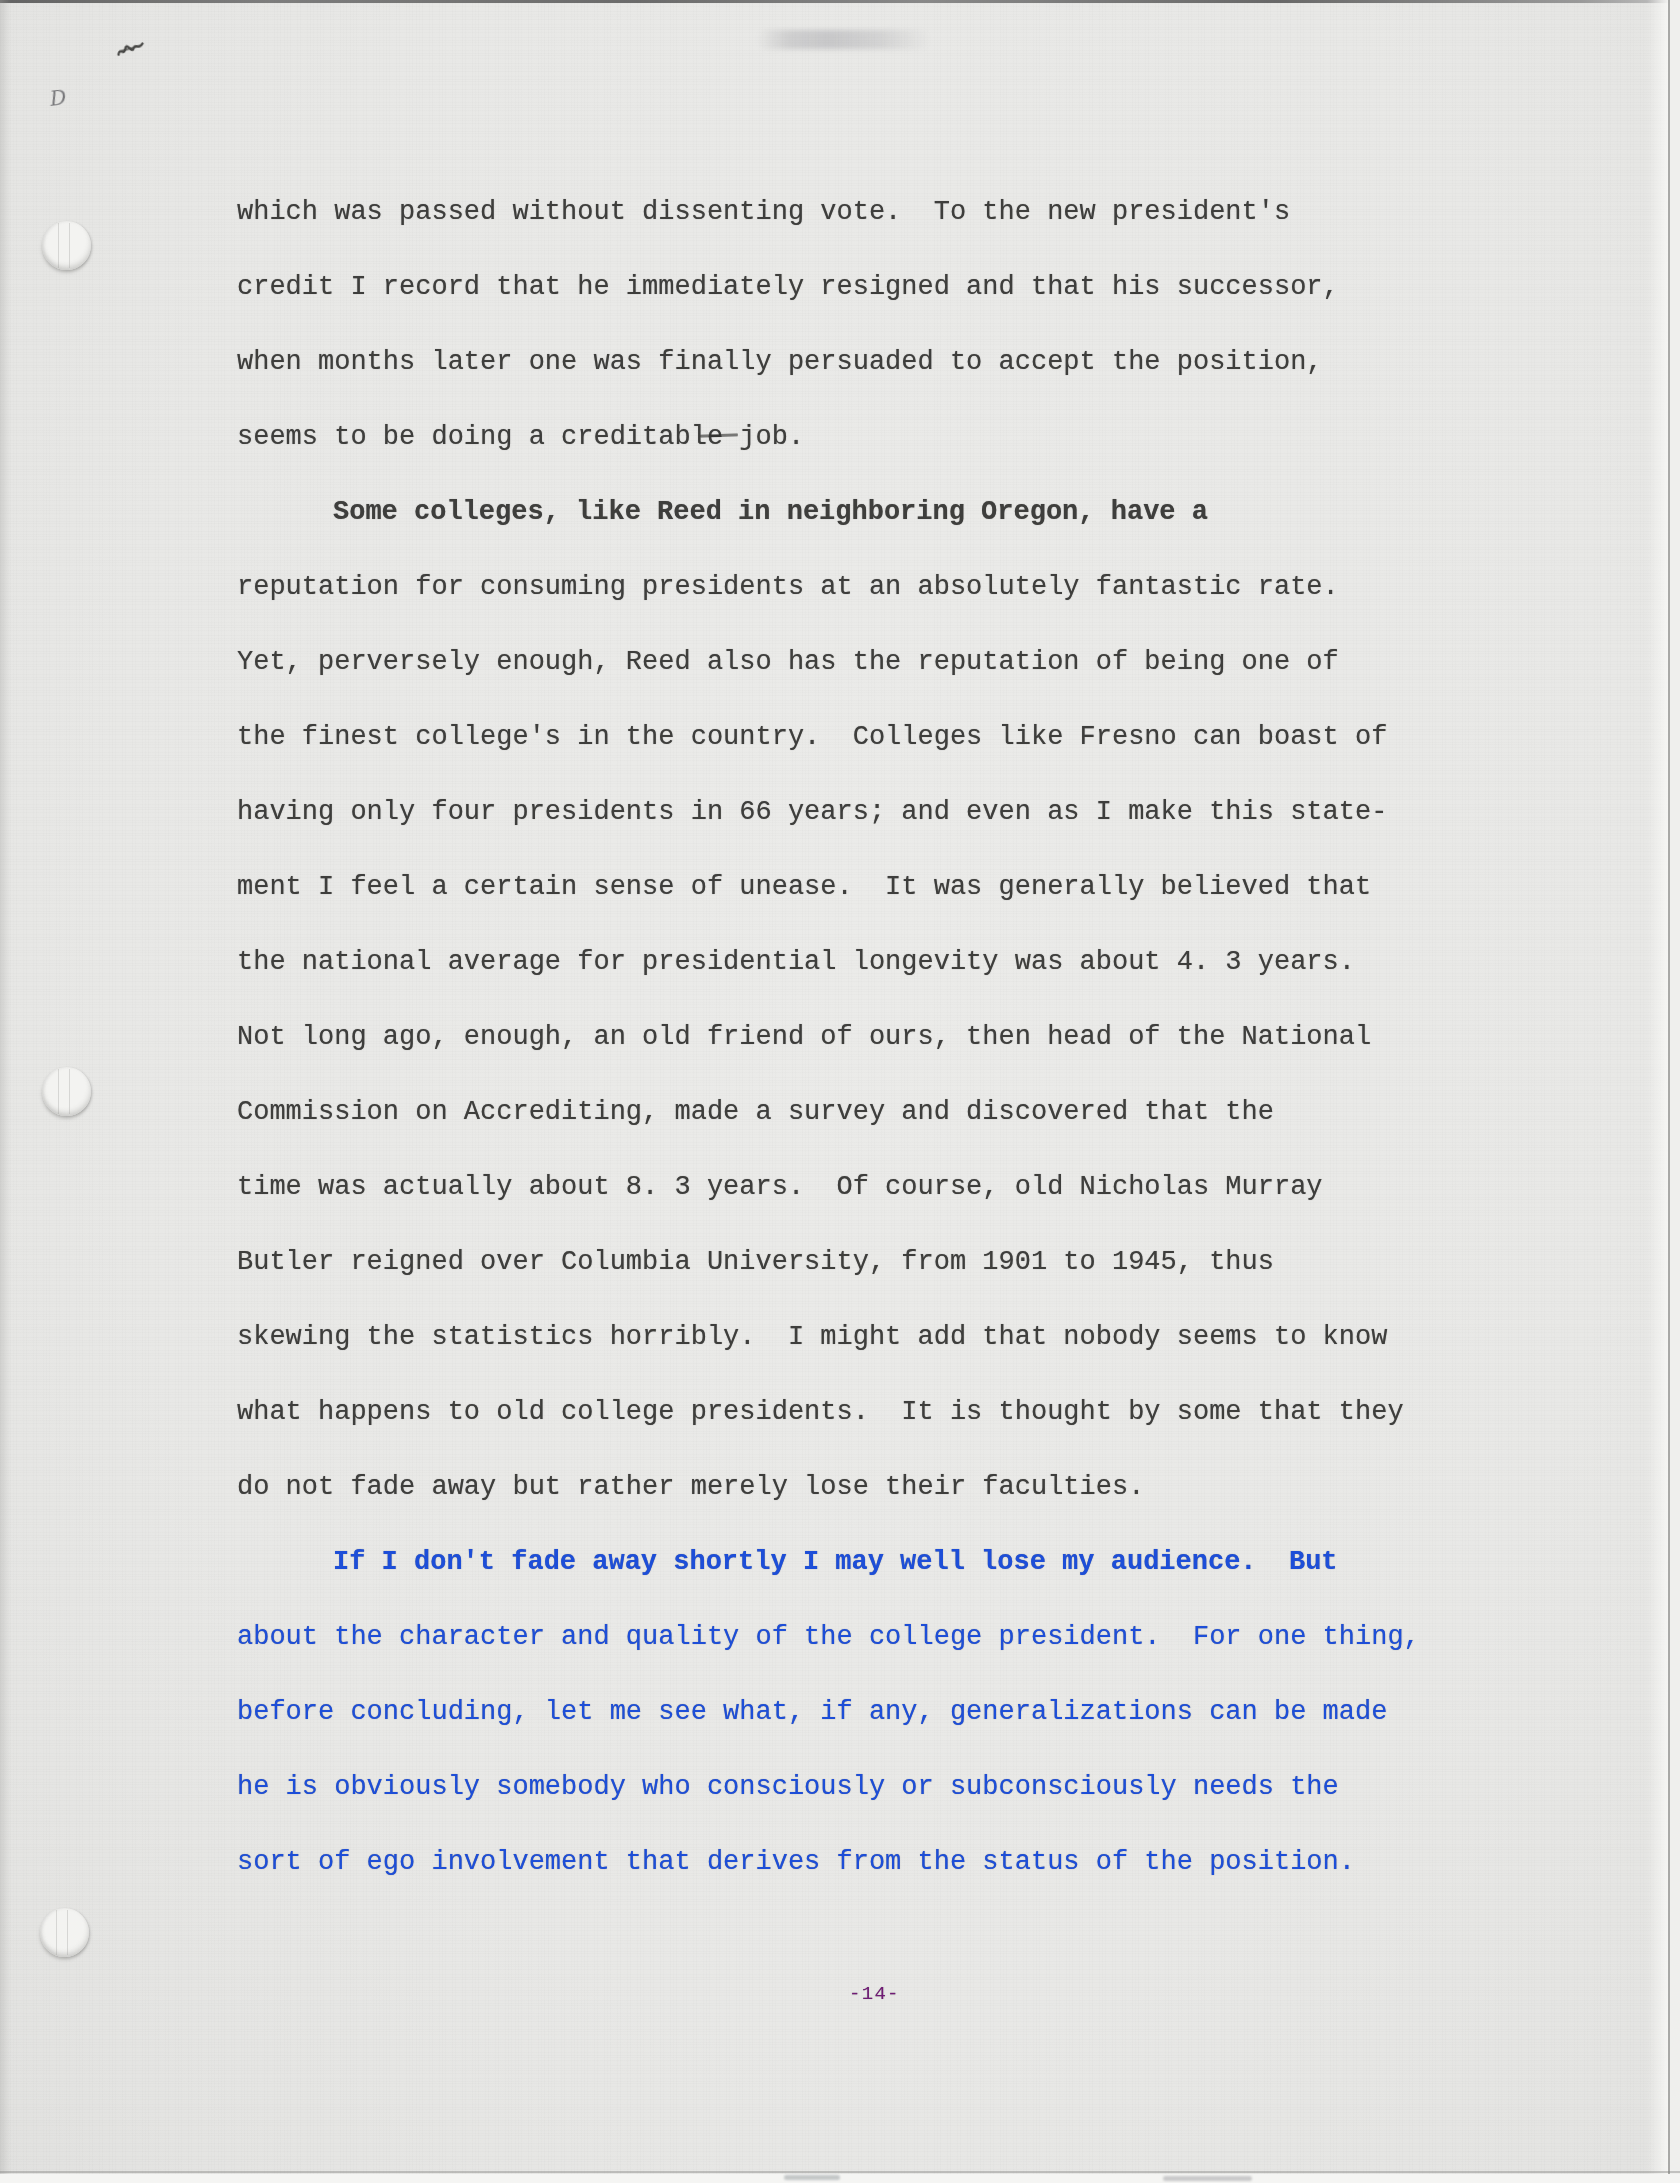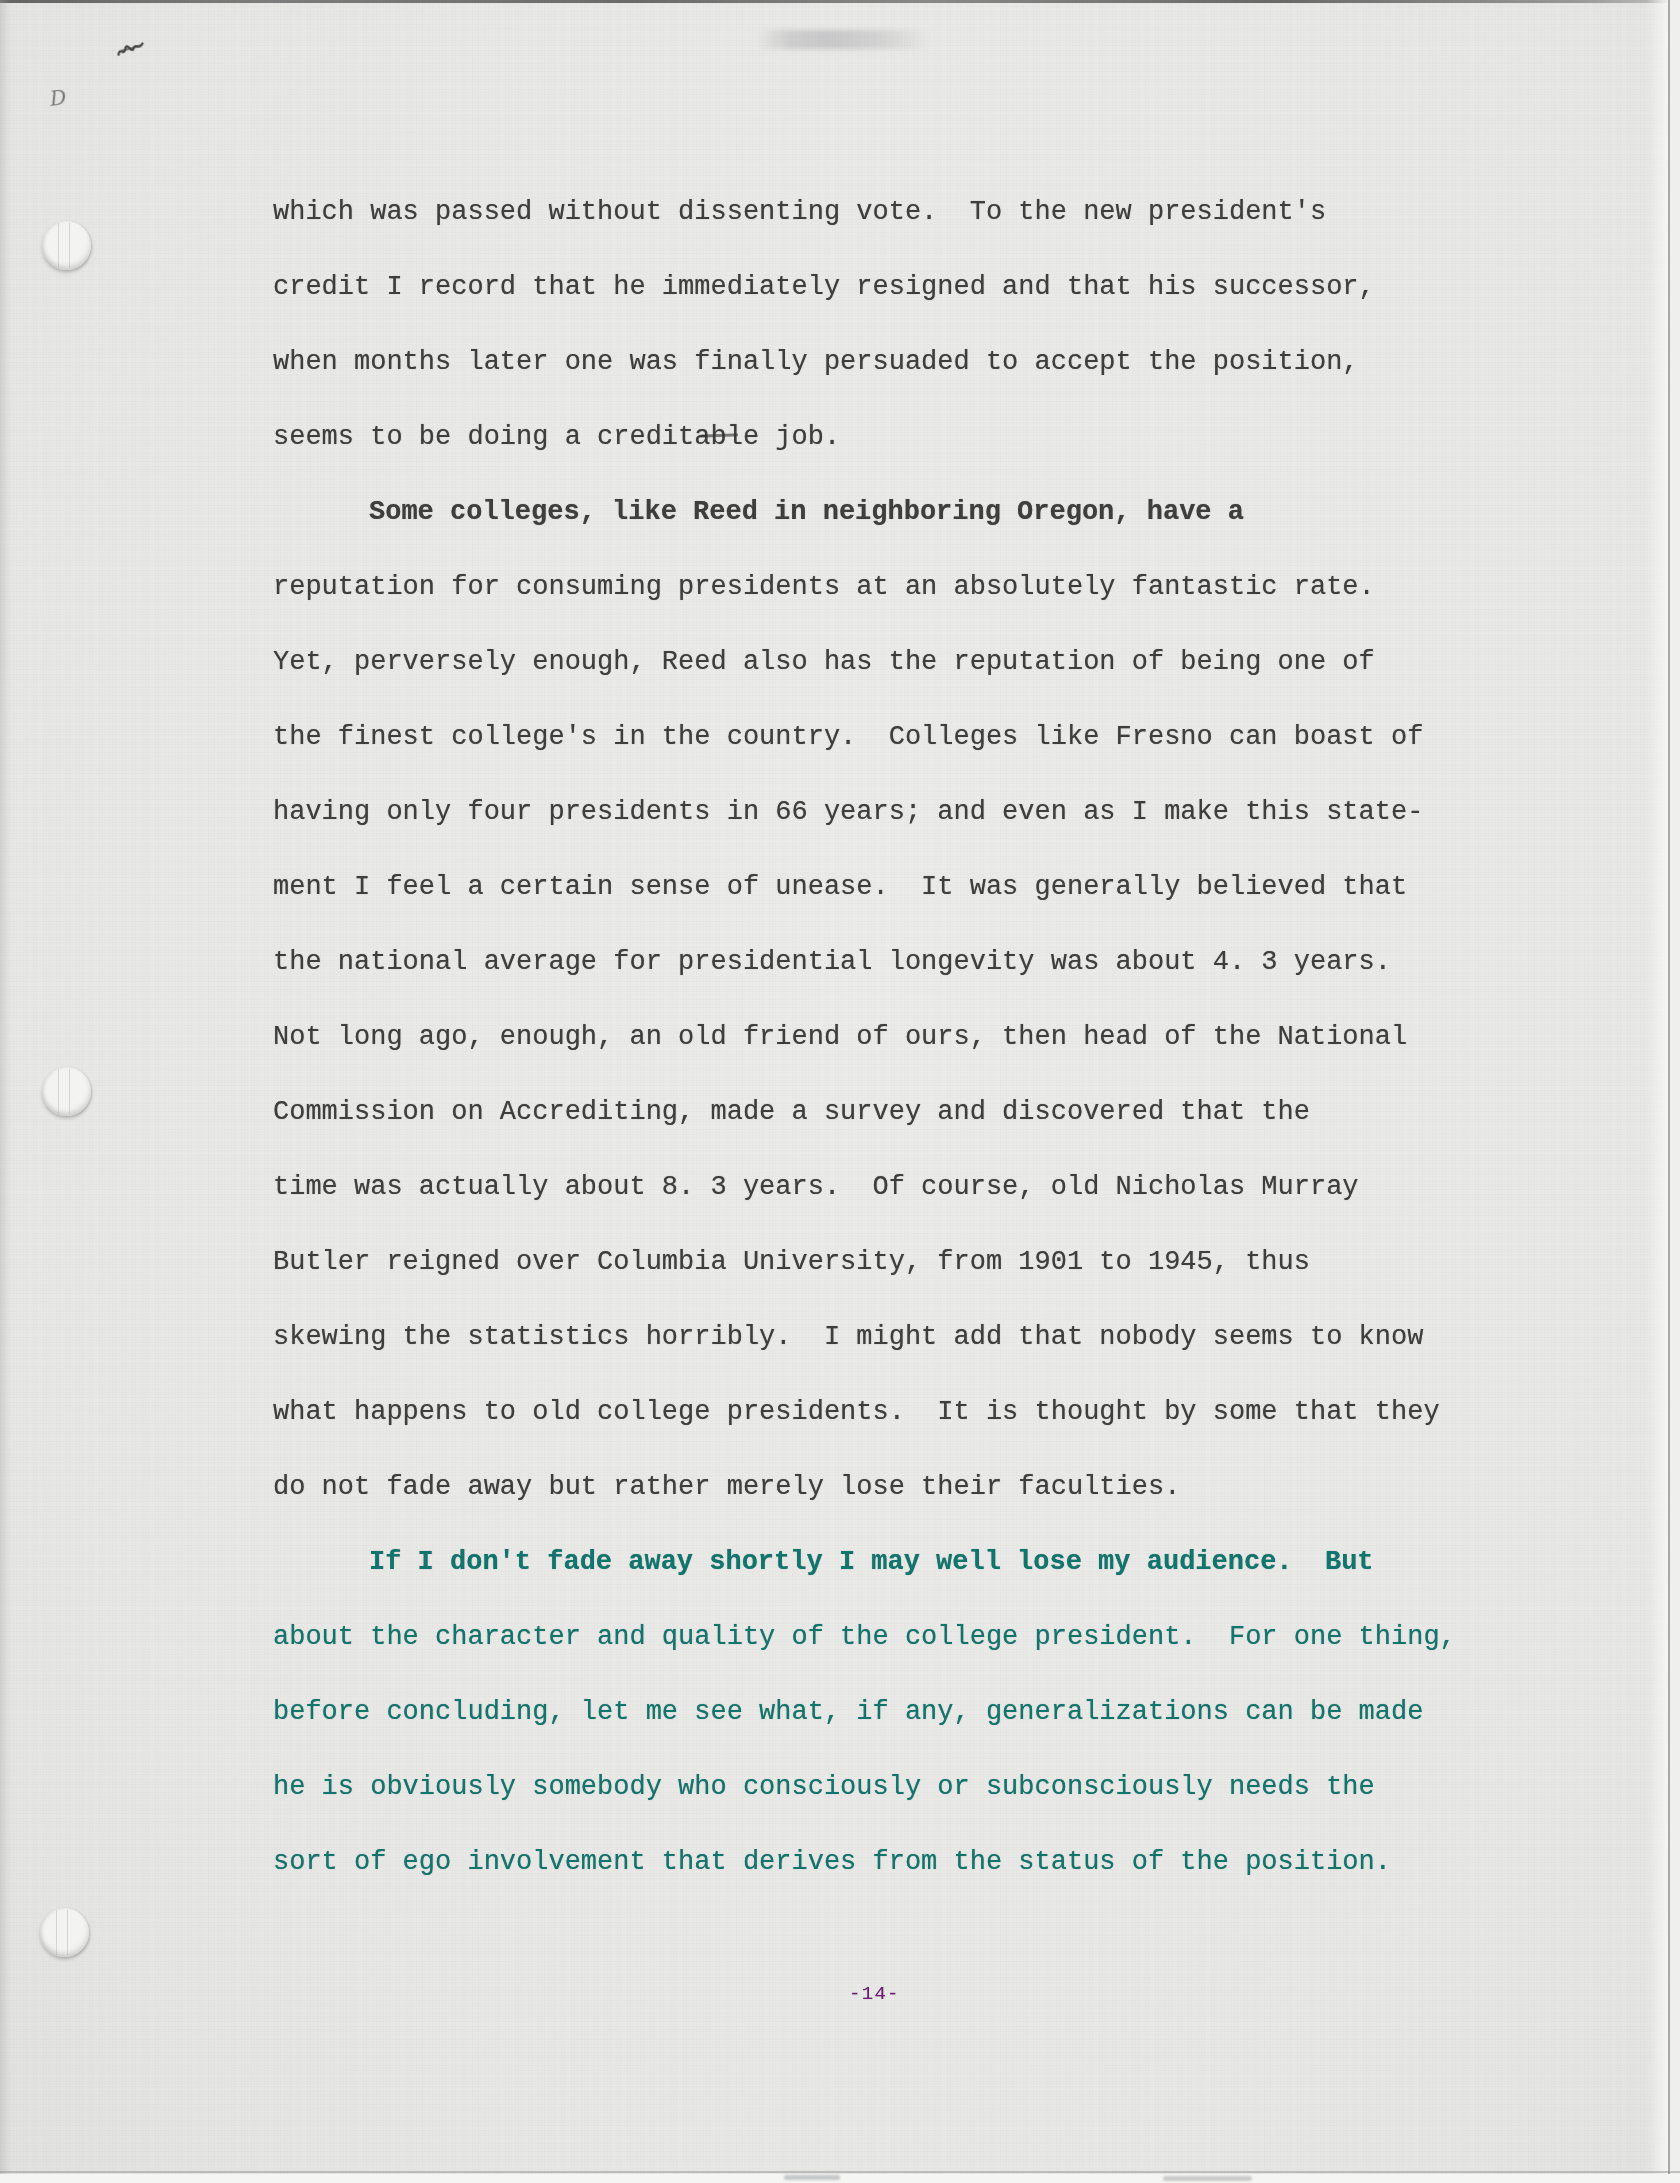--- a/index.html
+++ b/index.html
@@ -18,23 +18,23 @@
       repeating-linear-gradient(90deg, rgba(0,0,0,0.010) 0 0.7px, transparent 0.7px 3.3px);
   }
 
   
   .textblock{
     position:absolute;left:237px;top:175px;width:1252px;
     font-size:27px;line-height:75px;
     color:#3e3e3c;
     text-shadow:0 0 0.9px rgba(55,55,55,.55);
   }
-  .line{white-space:pre;height:75px;margin-left:36px;}
+  .line{white-space:pre;height:75px;}
   .line.indent{padding-left:96px;font-weight:bold;}
-  .line.faded{color:#0f766e;filter:blur(0.4px);}
+  .line.faded{color:#1d4ed8;filter:blur(0.4px);}
 
   .pagenum{
     position:absolute;left:849px;top:1983px;
     font-size:19px;letter-spacing:1.3px;color:#701a75;
     text-shadow:0 0 0.8px rgba(60,60,60,.5);
     white-space:pre;
   }
 
   
   .hole{

